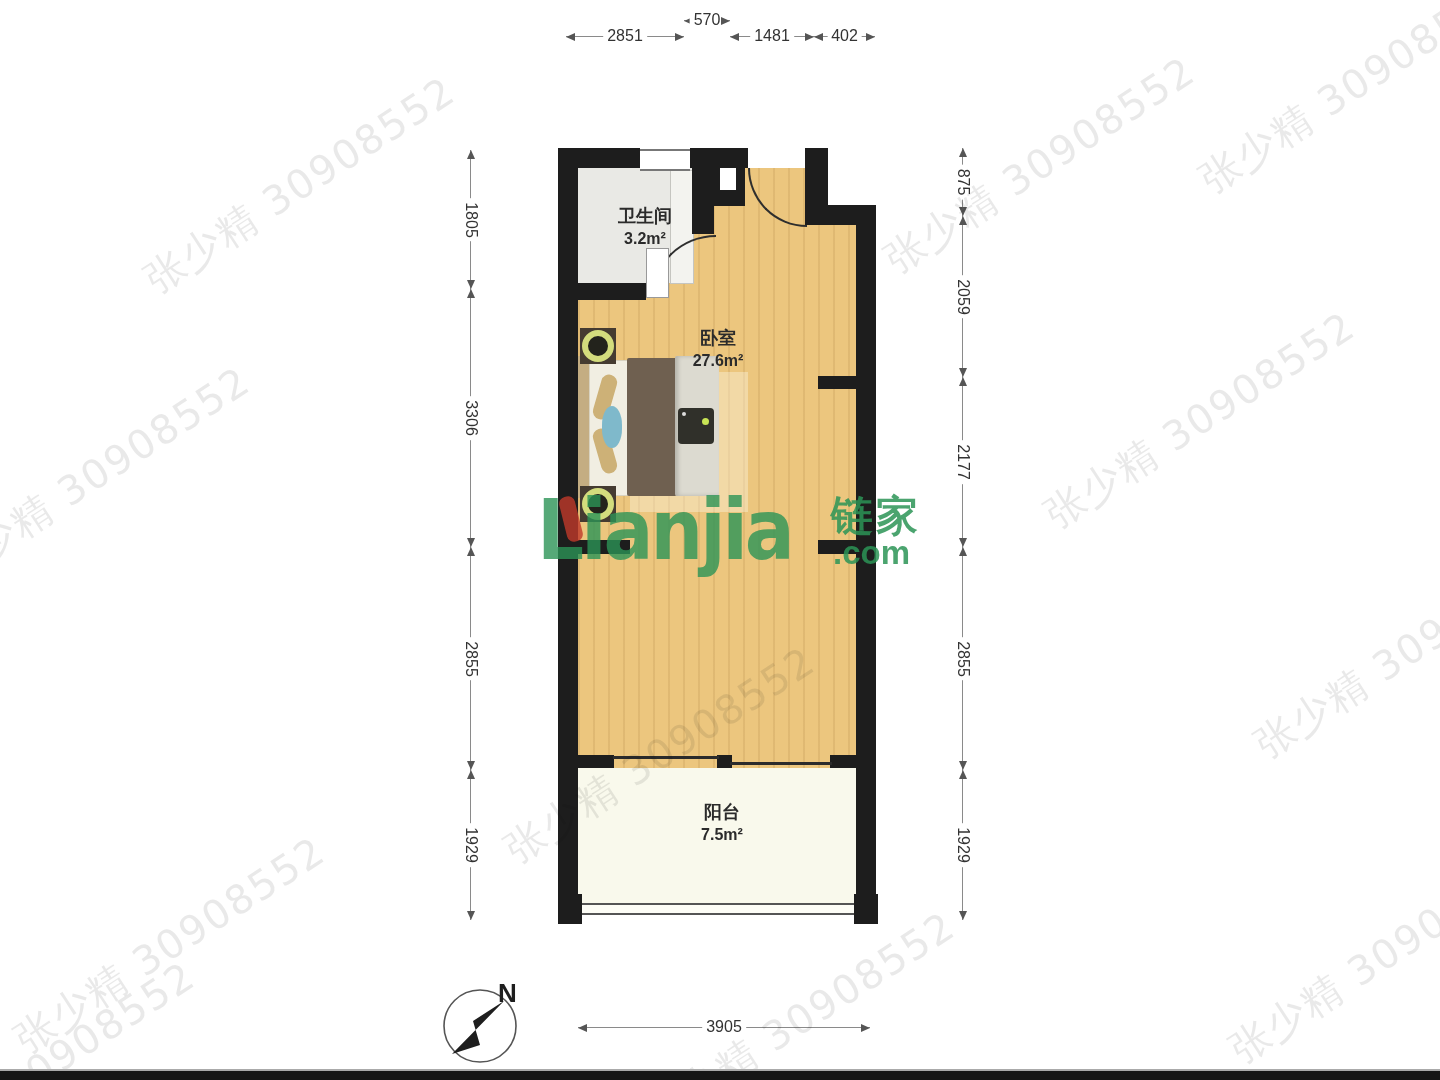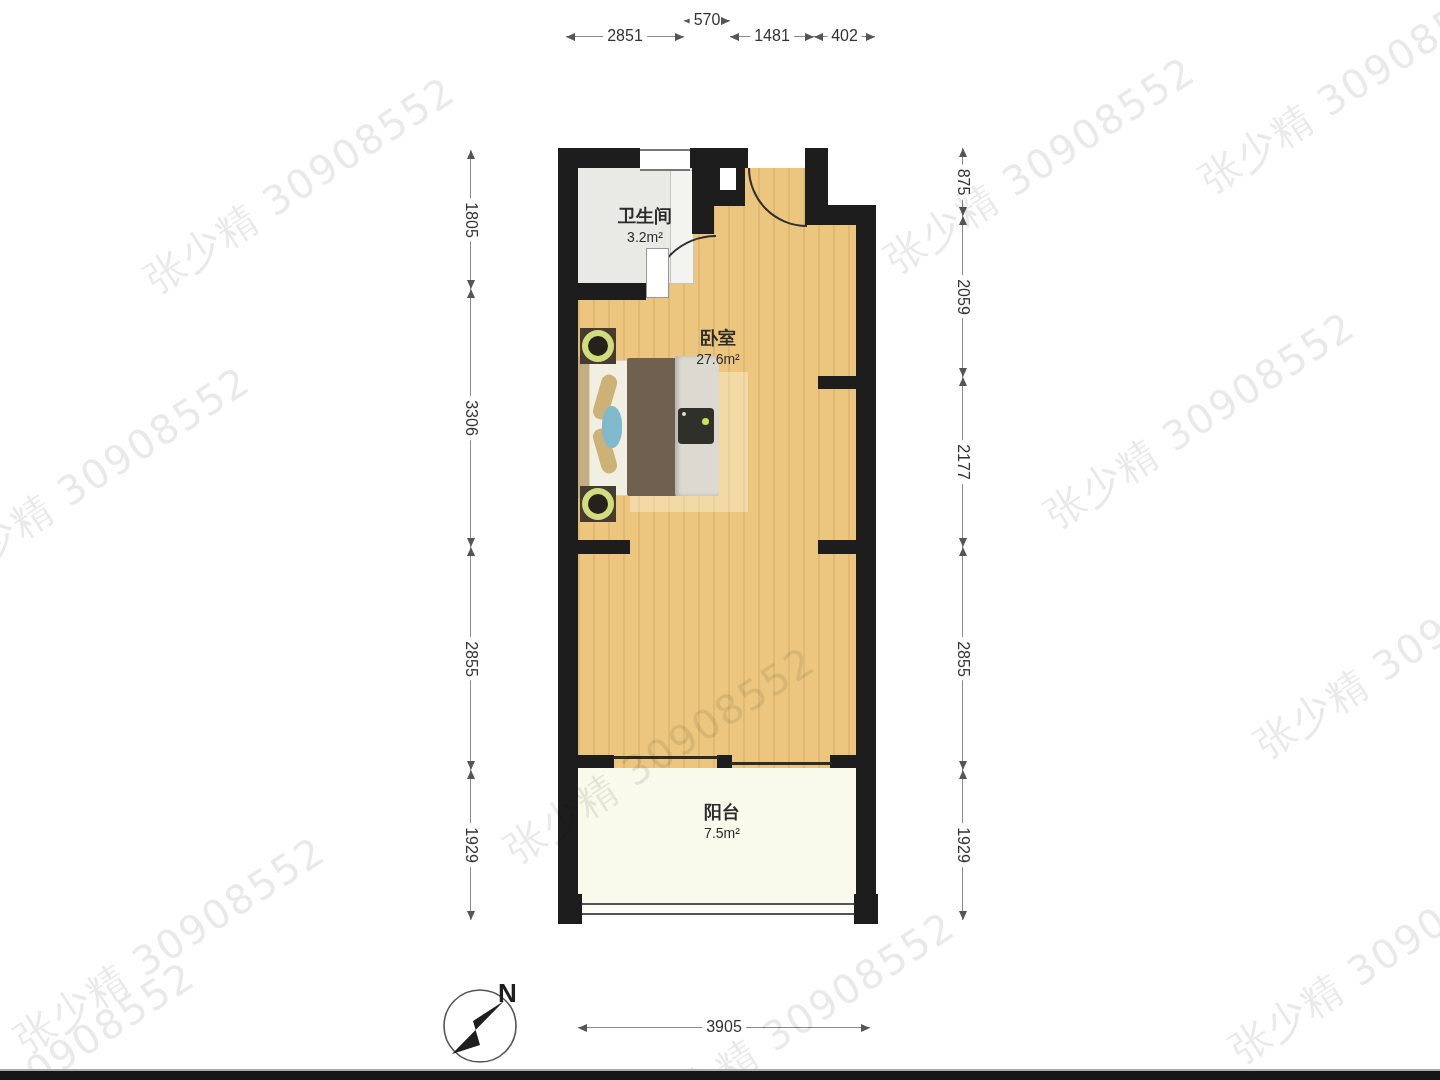--- a/index.html
+++ b/index.html
@@ -16,21 +16,21 @@
   .floor-balc{background:#f9f9ec;z-index:2;}
   .wall{background:#1d1d1d;z-index:6;}
   .whitepatch{background:#ffffff;z-index:4;}
   .thinline{background:#2b2b2b;z-index:7;}
   .win{background:#ffffff;border-top:2px solid #777;border-bottom:2px solid #777;z-index:7;}
   .rail{background:#fdfdf6;border-top:2px solid #555;border-bottom:2px solid #555;z-index:7;}
   .arc{border:0 solid #2e2e2e;z-index:8;background:transparent;}
   .furn{z-index:9;}
   .roomlbl{position:absolute;z-index:12;text-align:center;color:#2b2b2b;line-height:1.35;}
   .roomlbl .nm{font-size:18px;font-weight:bold;display:block;}
-  .roomlbl .ar{font-size:14px;font-weight:400;display:block;}
+  .roomlbl .ar{font-size:16px;font-weight:700;display:block;}
   
   .dim-h{position:absolute;height:0;border-top:1px solid #8a8a8a;z-index:30;}
   .dim-h::before{content:"";position:absolute;left:0;top:-4px;border-top:4px solid transparent;
       border-bottom:4px solid transparent;border-right:9px solid #555;}
   .dim-h::after{content:"";position:absolute;right:0;top:-4px;border-top:4px solid transparent;
       border-bottom:4px solid transparent;border-left:9px solid #555;}
   .dim-h .lbl{position:absolute;left:50%;top:0;transform:translate(-50%,-56%);background:#fff;
       padding:0 4px;font-size:16px;color:#333;white-space:nowrap;}
   .dim-v{position:absolute;width:0;border-left:1px solid #8a8a8a;z-index:30;}
   .dim-v::before{content:"";position:absolute;top:0;left:-4px;border-left:4px solid transparent;
@@ -167,20 +167,26 @@
   <div class="wm" style="left:1355px;top:85px;">张少精 30908552</div>
   <div class="wm" style="left:95px;top:475px;">张少精 30908552</div>
   <div class="wm" style="left:1200px;top:420px;">张少精 30908552</div>
   <div class="wm" style="left:660px;top:755px;">张少精 30908552</div>
   <div class="wm" style="left:170px;top:945px;">张少精 30908552</div>
   <div class="wm" style="left:800px;top:1020px;">张少精 30908552</div>
   <div class="wm" style="left:1385px;top:955px;">张少精 30908552</div>
   <div class="wm" style="left:1410px;top:650px;">张少精 30908552</div>
   <div class="wm" style="left:40px;top:1070px;">张少精 30908552</div>
 
+  <div id="logo">
+    <span class="latin">Lianjia</span>
+    <span class="redflag"></span>
+    <span class="cn">链家</span>
+    <span class="com">.com</span>
+  </div>
 
   <svg class="abs" style="left:440px;top:975px;z-index:20;" width="100" height="100" viewBox="0 0 100 100">
     <circle cx="40" cy="51" r="36" fill="none" stroke="#555" stroke-width="1.6"></circle>
     <path d="M64,26 L12,79 L40,70 L33,46 Z" fill="#1e1e1e"></path>
   </svg>
   <div class="abs" style="left:498px;top:978px;font-size:26px;font-weight:bold;color:#1e1e1e;z-index:20;">N</div>
 
   <div class="abs" style="left:0;top:1069px;width:1440px;height:2px;background:#aaa;z-index:50;"></div>
   <div class="abs" style="left:0;top:1071px;width:1440px;height:9px;background:#161616;z-index:50;"></div>
 

